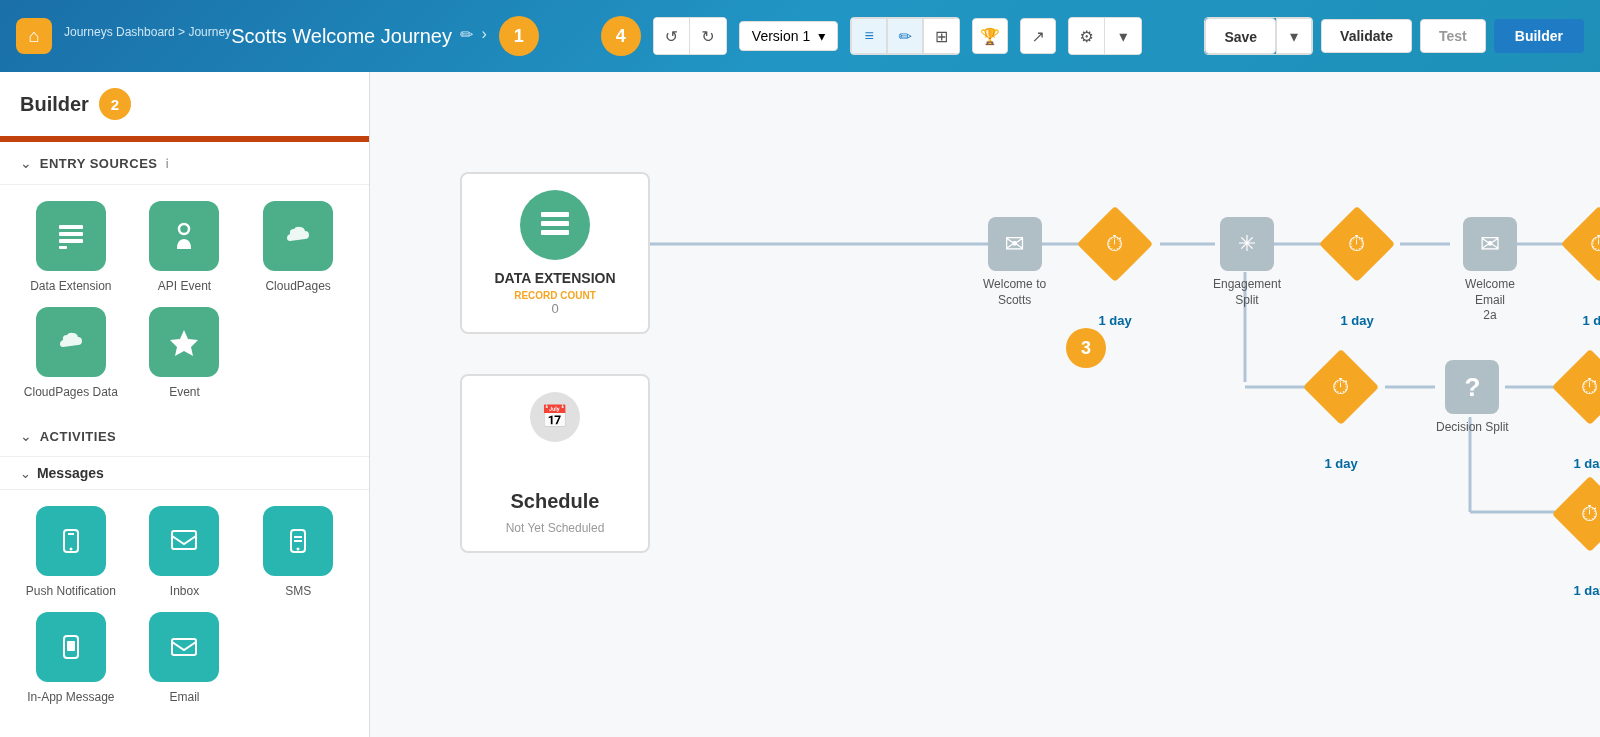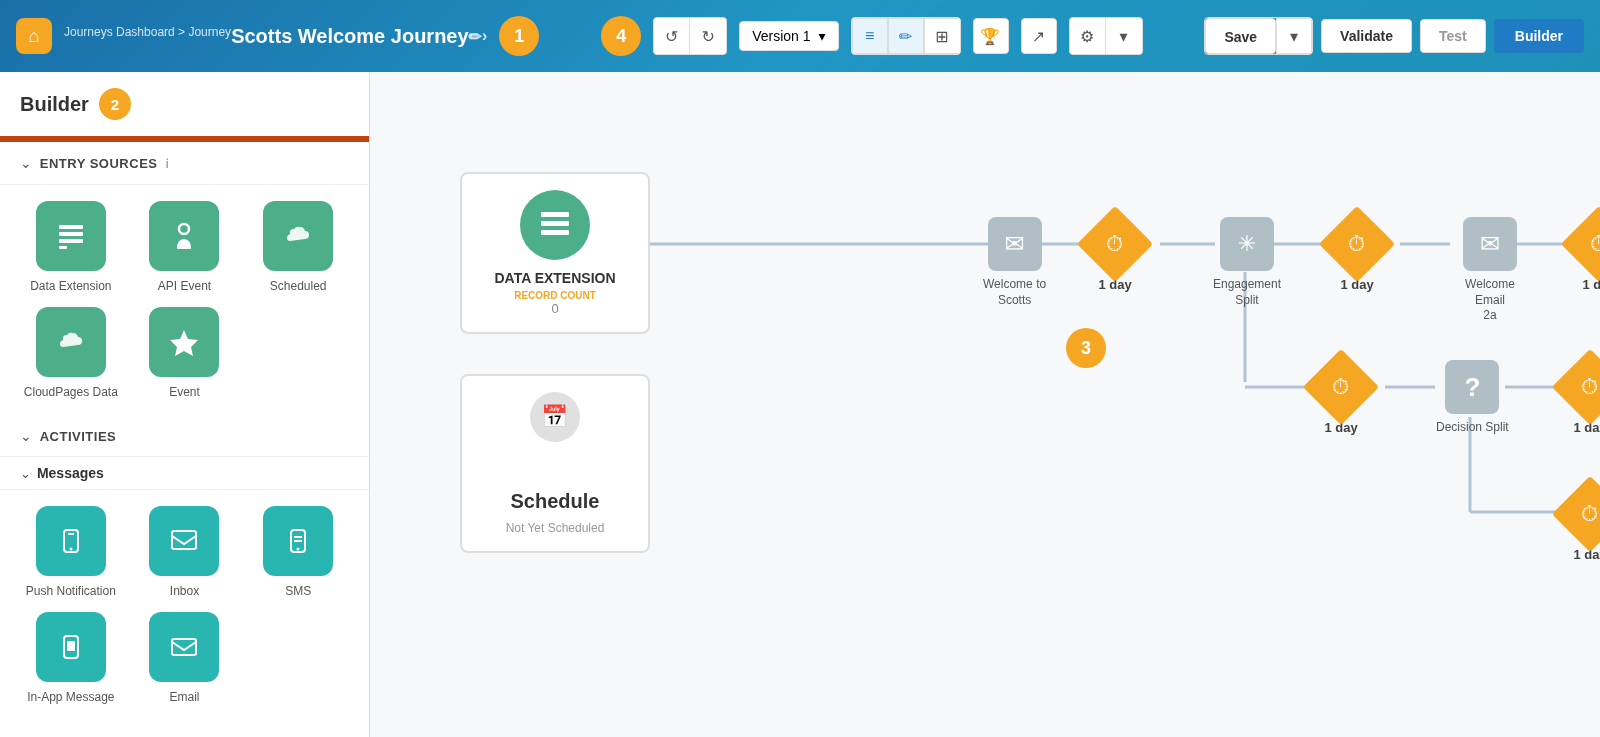--- a/index.html
+++ b/index.html
@@ -16,21 +16,21 @@
     }
     .topbar-logo {
       width: 36px; height: 36px;
       background: #f5a623;
       border-radius: 8px;
       display: flex; align-items: center; justify-content: center;
       color: white; font-size: 18px; font-weight: bold;
     }
     .topbar-title-area { display: flex; flex-direction: row; }
     .topbar-breadcrumb { color: #cce6f5; font-size: 12px; }
-    .topbar-name { color: white; font-size: 20px; font-weight: bold; display: flex; align-items: center; gap: 0; }
+    .topbar-name { color: white; font-size: 20px; font-weight: normal; display: flex; gap: 8px; }
     .topbar-name .edit-icon { color: #cce6f5; font-size: 16px; cursor: pointer; }
     .topbar-name .arrow-icon { color: #cce6f5; font-size: 16px; }
     .step-badge {
       width: 40px; height: 40px; border-radius: 50%;
       background: #f5a623;
       color: white; font-size: 18px; font-weight: bold;
       display: flex; align-items: center; justify-content: center;
     }
     .topbar-center { flex: 1; display: flex; align-items: center; justify-content: center; gap: 12px; }
     .step-badge-4 { width: 40px; height: 40px; border-radius: 50%; background: #f5a623; color: white; font-size: 18px; font-weight: bold; display: flex; align-items: center; justify-content: center; }
@@ -194,21 +194,21 @@
     .flow-node {
       position: absolute;
       display: flex; flex-direction: column; align-items: center; gap: 6px;
       cursor: pointer;
     }
     .flow-node .node-label {
       font-size: 12px; color: #555; text-align: center;
       max-width: 80px; line-height: 1.3;
     }
     .flow-node .node-label-bold {
-      font-size: 13px; font-weight: bold; color: #404040; text-align: center;
+      font-size: 13px; font-weight: bold; color: #0369a1; text-align: center; margin-top: 36px;
     }
 
     .email-node {
       width: 54px; height: 54px;
       background: #b0bec5;
       border-radius: 8px;
       display: flex; align-items: center; justify-content: center;
       color: white; font-size: 24px;
     }
     .question-node {
@@ -335,21 +335,21 @@
           </svg>
         </div>
         <span class="grid-item-label">API Event</span>
       </div>
       <div class="grid-item">
         <div class="grid-item-icon green-icon">
           <svg width="30" height="30" viewBox="0 0 30 30" fill="white">
             <path d="M7 20 Q4 20 4 17 Q4 14 7 13 Q6 8 11 8 Q13 5 17 6 Q21 6 22 10 Q26 10 26 14 Q26 18 22 18 Z" fill="white" opacity="0.9"></path>
           </svg>
         </div>
-        <span class="grid-item-label">Scheduled</span>
+        <span class="grid-item-label">CloudPages</span>
       </div>
       <div class="grid-item">
         <div class="grid-item-icon green-icon">
           <svg width="30" height="30" viewBox="0 0 30 30" fill="white">
             <path d="M7 20 Q4 20 4 17 Q4 14 7 13 Q6 8 11 8 Q13 5 17 6 Q21 6 22 10 Q26 10 26 14 Q26 18 22 18 Z" fill="white" opacity="0.9"></path>
           </svg>
         </div>
         <span class="grid-item-label">CloudPages Data</span>
       </div>
       <div class="grid-item">

